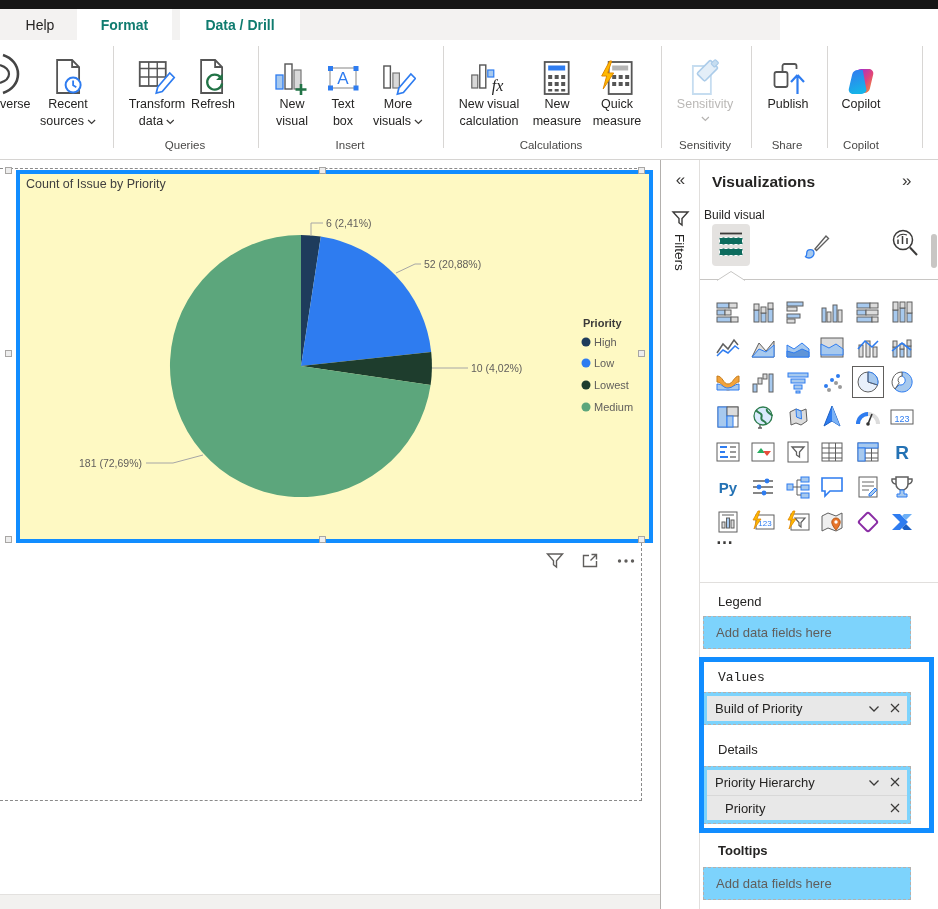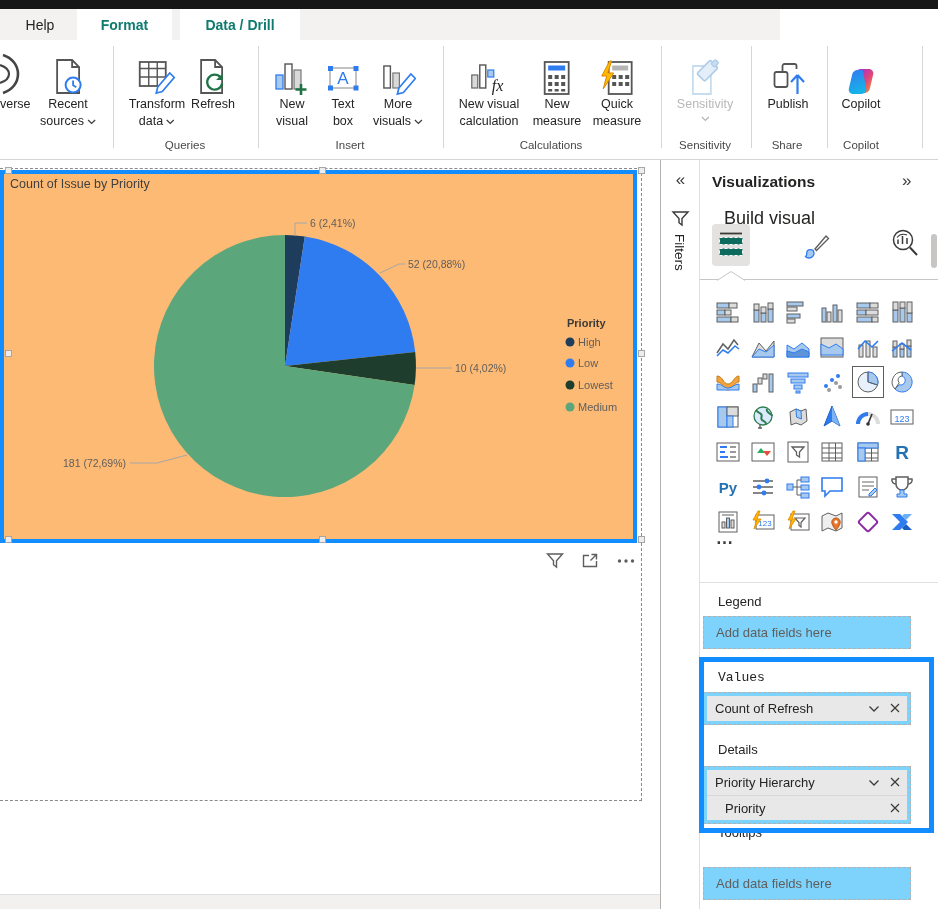--- a/index.html
+++ b/index.html
@@ -12,33 +12,33 @@
 .ribbon{position:absolute;left:0;top:40px;width:938px;height:120px;background:#fff;border-bottom:1px solid #d6d4d2}
 .rsep{position:absolute;top:6px;height:102px;width:1px;background:#d8d6d4}
 .rbtn{position:absolute;top:4px;transform:translateX(-50%);display:flex;flex-direction:column;align-items:center}
 .rbtn .ricon{height:52px;display:flex;align-items:flex-end;justify-content:center}
 .rbtn .rlabel{font-size:12.5px;color:#252423;line-height:17px;text-align:center;white-space:nowrap}
 .rbtn.disabled .rlabel{color:#bab8b6}
 .rgrouplabel{position:absolute;top:99px;font-size:11.5px;color:#494847;transform:translateX(-50%);white-space:nowrap}
 .chev{display:inline-block;vertical-align:middle;margin-left:3px}
 .canvas{position:absolute;left:0;top:160px;width:661px;height:749px;background:#fff;border-right:1px solid #b3b0ad}
 .pageborder{position:absolute;left:-10px;top:8px;width:652px;height:633px;border:1px dashed #8a8a8a}
-.visual{position:absolute;left:0;top:10px;width:637px;height:373px;background:#fdba74;border:4px solid #118DFF;z-index:3}
+.visual{position:absolute;left:16px;top:10px;width:637px;height:373px;background:#fef9c3;border:4px solid #118DFF;z-index:3}
 .vtitle{position:absolute;left:6px;top:3px;font-size:12.5px;color:#404040}
 .handle{position:absolute;width:7px;height:7px;background:#ededed;border:1px solid #a8a6a4;z-index:4}
 .hovericon{position:absolute;width:20px;height:20px;z-index:2}
 .statusbar{position:absolute;left:0;top:734px;width:660px;height:15px;background:#f2f1ef;border-top:1px solid #e3e1df}
 .fstrip{position:absolute;left:661px;top:160px;width:39px;height:749px;background:#fff;border-right:1px solid #e1dfdd}
 .fstrip .dblchev{position:absolute;left:0;width:39px;top:10px;text-align:center;font-size:17px;color:#3b3a39}
 .fstrip .ffunnel{position:absolute;left:10px;top:50px}
 .fstrip .flabel{position:absolute;left:11px;top:74px;writing-mode:vertical-rl;font-size:13.5px;color:#252423}
 .panel{position:absolute;left:700px;top:160px;width:238px;height:749px;background:#fff}
 .ptitle{position:absolute;left:12px;top:13px;font-size:15.5px;font-weight:bold;color:#252423}
 .pexpand{position:absolute;left:202px;top:11px;font-size:17px;color:#3b3a39}
-.psub{position:absolute;left:24px;top:48px;font-size:18px;color:#252423}
+.psub{position:absolute;left:4px;top:48px;font-size:12px;color:#252423}
 .ptab-build{position:absolute;left:12px;top:64px;width:38px;height:42px;background:#e4e2e0;border-radius:4px;display:flex;align-items:center;justify-content:center}
 .ptab{position:absolute;width:34px;height:34px;display:flex;align-items:center;justify-content:center}
 .notchline{position:absolute;left:0;top:119px;width:238px;height:1px;background:#c8c6c4}
 .notch{position:absolute;left:17px;top:111px;z-index:2}
 .gallery-cell{position:absolute;width:26px;height:26px;display:flex;align-items:center;justify-content:center}
 .gallery-sel{position:absolute;width:32px;height:32px;border:1px solid #605e5c;background:#fff}
 .gmore{position:absolute;left:16px;top:372px;font-size:17px;font-weight:bold;color:#3b3a39;letter-spacing:1px}
 .psep{position:absolute;left:0;top:422px;width:238px;height:1px;background:#e1dfdd}
 .seclabel{position:absolute;left:18px;font-size:13px;color:#252423}
 .well{position:absolute;left:3px;width:208px;border:1px dashed #b3b0ad;background:#7dd3fc;padding:3px}
@@ -745,21 +745,21 @@
       </div>
     <div class="gmore">⋯</div>
     <div class="psep"></div>
     <div id="wells">
         <div class="seclabel" style="top: 434px;">Legend</div>
         <div class="well" style="top: 456px;">
           <div class="ph">Add data fields here</div>
         </div>
         <div class="seclabel" style="top: 510px; font-family: Liberation Mono, monospace;">Values</div>
         <div class="well" style="top: 532px;">
-          <div class="pill"><span>Count of Refresh</span><span class="pc">
+          <div class="pill"><span>Build of Priority</span><span class="pc">
               <svg width="12" height="8" viewBox="0 0 12 8">
                 <path d="M1.5 1.5 6 6l4.5-4.5" fill="none" stroke="#3b3a39" stroke-width="1.3"></path>
               </svg>
             </span><span class="px">
               <svg width="10" height="10" viewBox="0 0 10 10">
                 <path d="M1 1l8 8M9 1l-8 8" stroke="#3b3a39" stroke-width="1.2"></path>
               </svg>
             </span></div>
         </div>
         <div class="seclabel" style="top: 582px;">Details</div>
@@ -772,21 +772,21 @@
               <svg width="10" height="10" viewBox="0 0 10 10">
                 <path d="M1 1l8 8M9 1l-8 8" stroke="#3b3a39" stroke-width="1.2"></path>
               </svg>
             </span></div>
           <div class="pill" style="padding-left: 18px; border-top: 1px solid rgb(216, 216, 216);"><span>Priority</span><span class="px">
               <svg width="10" height="10" viewBox="0 0 10 10">
                 <path d="M1 1l8 8M9 1l-8 8" stroke="#3b3a39" stroke-width="1.2"></path>
               </svg>
             </span></div>
         </div>
-        <div class="seclabel" style="top: 665px;">Tooltips</div>
+        <div class="seclabel" style="top: 683px; font-weight: bold;">Tooltips</div>
         <div class="well" style="top: 707px;">
           <div class="ph">Add data fields here</div>
         </div>
       </div>
     <div class="highlight"></div>
     <div class="scrollthumb"></div>
   </div>
 </div>
 
 </body></html>

